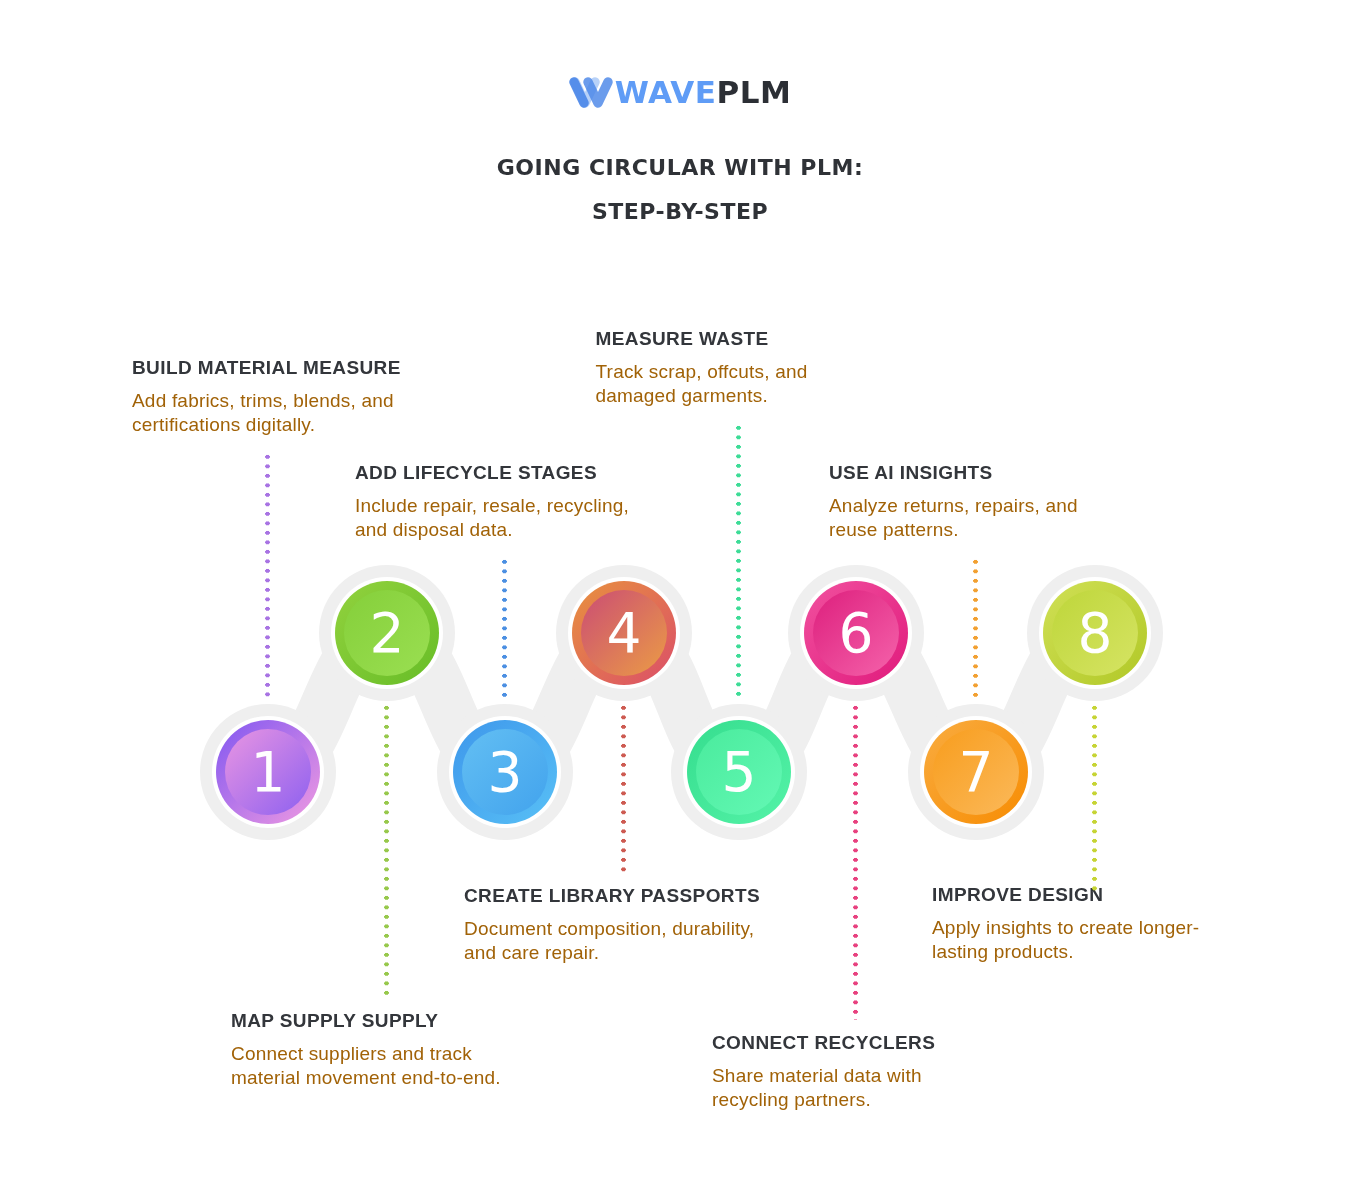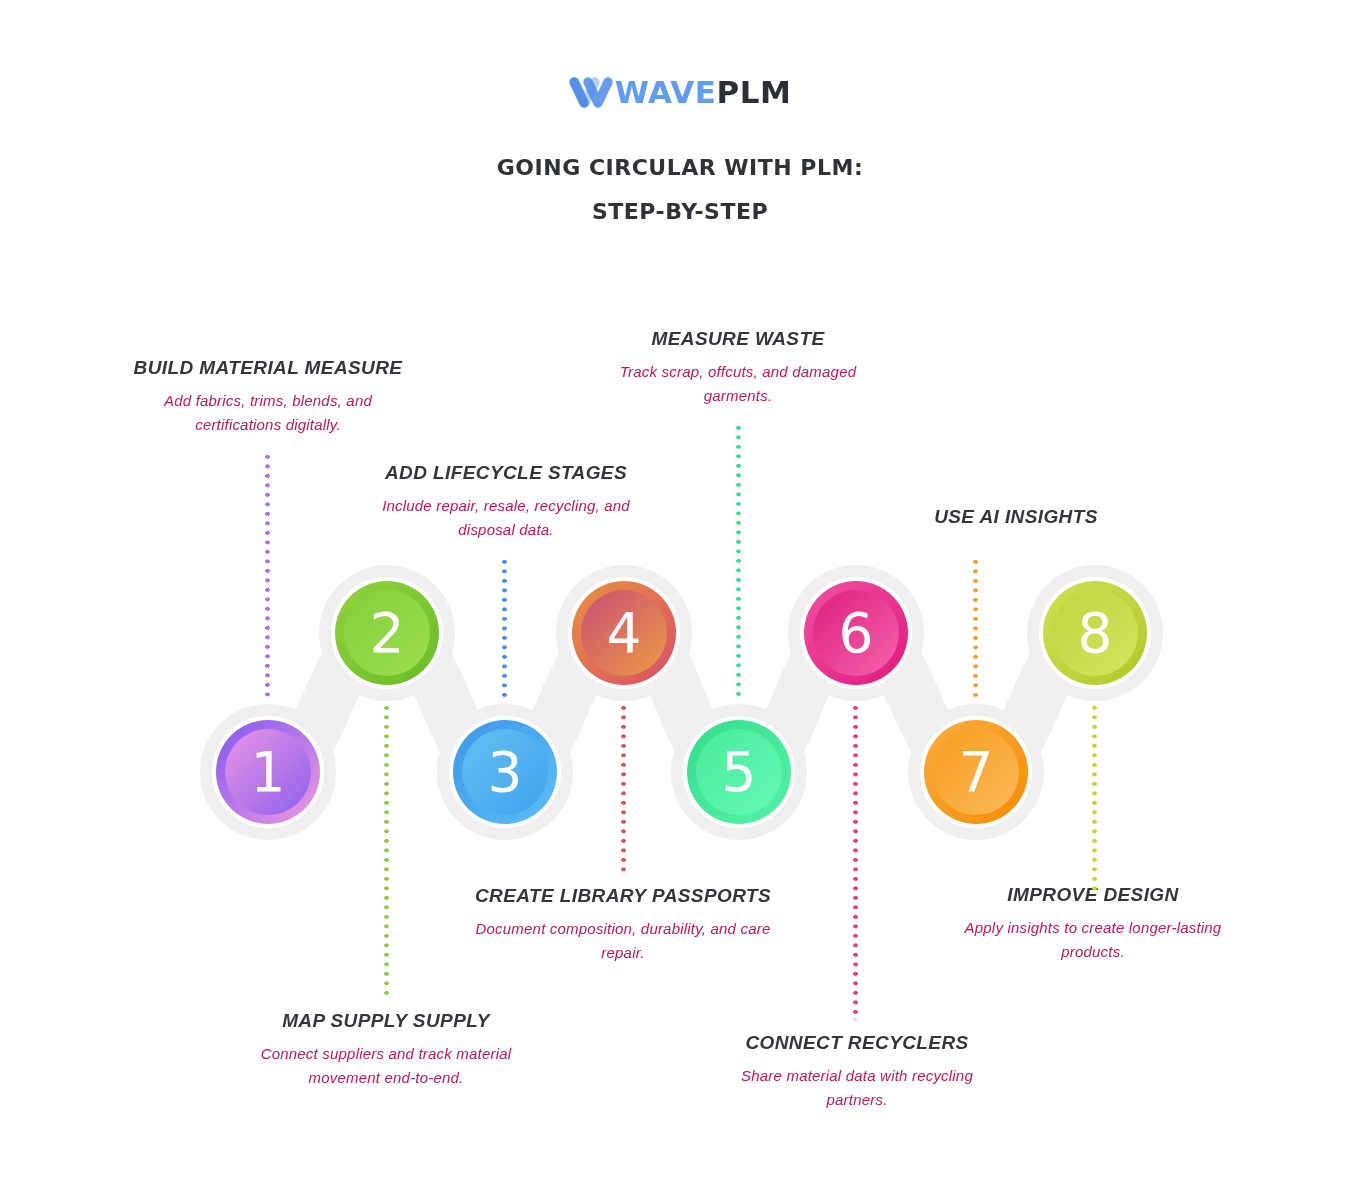--- a/index.html
+++ b/index.html
@@ -18,28 +18,28 @@
   .logo-plm{color:#2c2f35;}
   
   .title{
     position:absolute;top:146px;left:0;width:100%;margin:0;
     text-align:center;font-size:22px;font-weight:bold;color:#2f3237;
     line-height:44px;letter-spacing:.5px;
   }
   
   .ribbon{position:absolute;left:0;top:0;z-index:0;}
   
-  .textblock{position:absolute;z-index:1;text-align:center;font-style:italic;}
+  .textblock{position:absolute;z-index:1;text-align:left;}
   .step-title{
     font-size:19px;font-weight:bold;color:#33363b;letter-spacing:.4px;
     white-space:nowrap;margin-bottom:10px;
     font-family:"Liberation Sans","DejaVu Sans",sans-serif;
   }
   .step-desc{
-    font-size:15px;line-height:23.5px;color:#be185d;letter-spacing:.2px;
+    font-size:19px;line-height:23.5px;color:#a16207;letter-spacing:.2px;
     font-family:"Liberation Sans","DejaVu Sans",sans-serif;
   }
   .dots{position:absolute;width:5px;z-index:1;background-repeat:repeat;background-size:5px 9.5px;}
   .circle{
     position:absolute;width:104px;height:104px;border-radius:50%;z-index:2;
     display:flex;align-items:center;justify-content:center;
   }
   .circle .inner{position:absolute;inset:9px;border-radius:50%;}
   .circle .num{
     position:relative;color:#ffffff;font-size:55px;line-height:1;
@@ -154,22 +154,23 @@
         <div class="step-desc">Share material data with recycling partners.</div>
       </div>
       <div class="dots" style="left: 853px; top: 705px; height: 315px; background-image: radial-gradient(2.2px at 2.5px 3px, rgb(232, 65, 127) 99%, transparent 100%);"></div>
       <div class="circle" style="left: 804px; top: 581px; background: linear-gradient(135deg, rgb(241, 81, 159), rgb(224, 26, 124));">
         <div class="inner" style="background: linear-gradient(135deg, rgb(221, 31, 125), rgb(245, 99, 171));"></div>
         <span class="num">6</span>
       </div>
     </div>
 
     <div class="step">
-      <div class="textblock" style="left: 870px; top: 462px; width: 292px; margin-top: 44px;">
+      <div class="textblock" style="left: 829px; top: 462px; width: 292px;">
         <div class="step-title">USE AI INSIGHTS</div>
+        <div class="step-desc">Analyze returns, repairs, and reuse patterns.</div>
       </div>
       <div class="dots" style="left: 973px; top: 559px; height: 141px; background-image: radial-gradient(2.2px at 2.5px 3px, rgb(242, 160, 49) 99%, transparent 100%);"></div>
       <div class="circle" style="left: 924px; top: 720px; background: linear-gradient(135deg, rgb(249, 172, 64), rgb(247, 140, 2));">
         <div class="inner" style="background: linear-gradient(135deg, rgb(248, 157, 29), rgb(251, 185, 90));"></div>
         <span class="num">7</span>
       </div>
     </div>
 
     <div class="step">
       <div class="textblock" style="left: 932px; top: 884px; width: 322px;">

